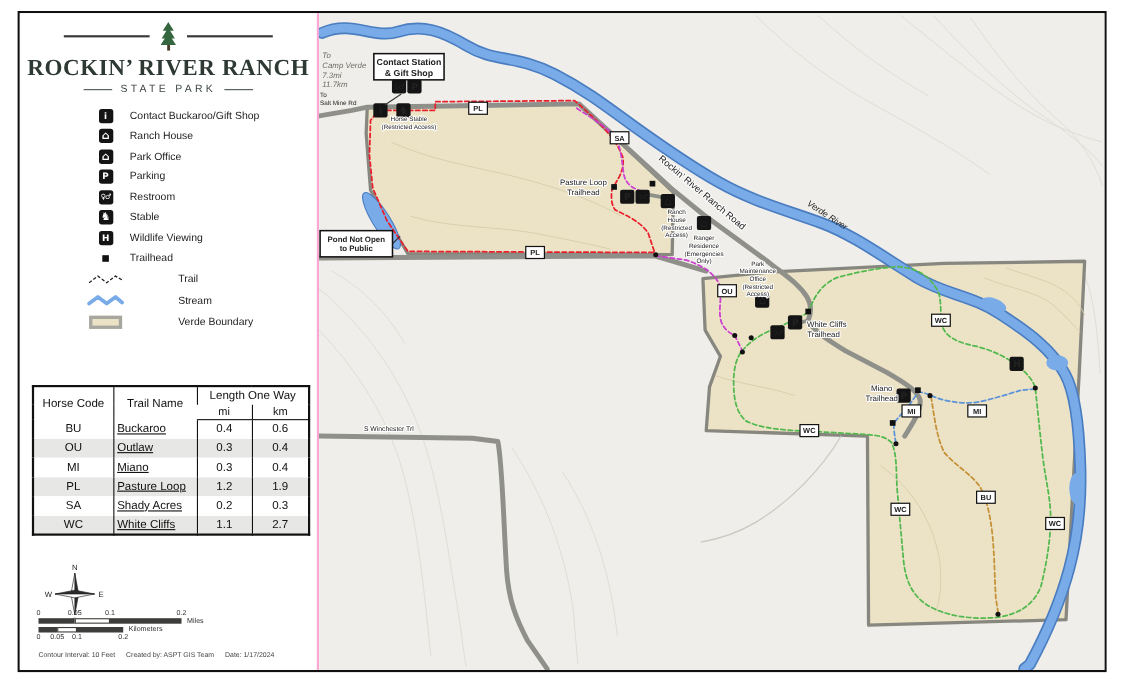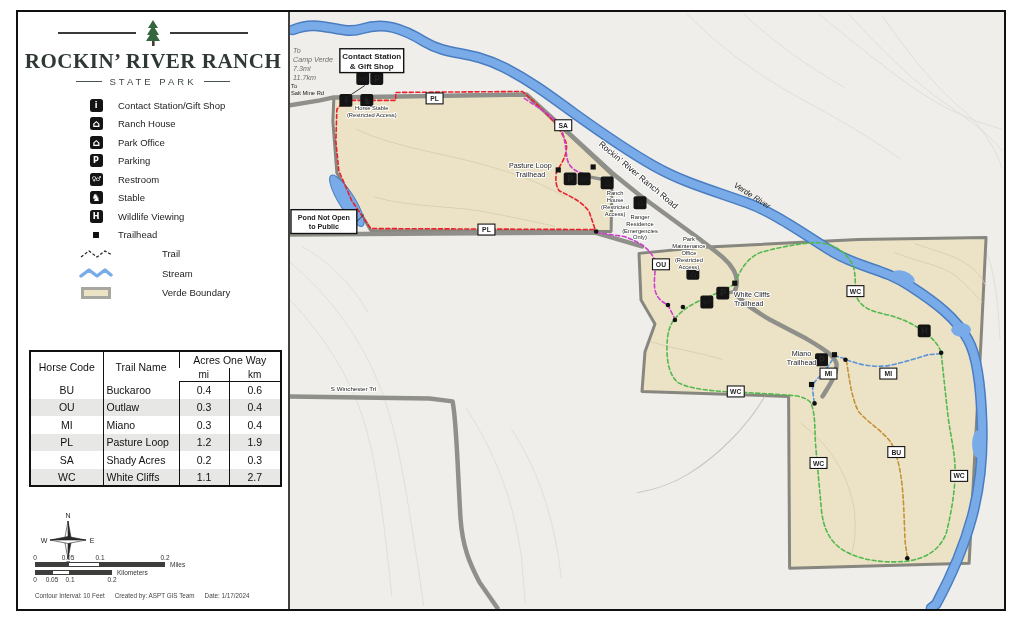--- a/index.html
+++ b/index.html
@@ -1,21 +1,21 @@
 <!DOCTYPE html>
 <html><head>
 <meta charset="utf-8">
 <style>
   * { box-sizing: border-box; margin: 0; padding: 0; }
   html,body { width:1024px; height:623px; background:#fff; overflow:hidden;
     font-family:"Liberation Sans","DejaVu Sans",sans-serif; }
   .frame { position:absolute; left:16px; top:10px; width:990px; height:601px;
     border:2px solid #101010; display:flex; background:#fff; }
   
-  .panel { position:relative; width:272px; min-width:272px; border-right:2px solid #404040; background:#fff; }
+  .panel { position:relative; width:272px; min-width:272px; border-right:2px solid #f9a8d4; background:#fff; }
   .title-block { position:absolute; top:6px; left:0; right:0; text-align:center; }
   .tree-row { display:flex; align-items:center; justify-content:center; gap:8px; height:30px; }
   .rule { width:78px; height:1.5px; background:#3a3a3a; }
   h1 { font-family:"Liberation Serif","DejaVu Serif",serif; font-size:21px; font-weight:bold;
        letter-spacing:0.5px; color:#2e3933; margin-top:1px; }
   .subtitle-row { display:flex; align-items:center; justify-content:center; gap:7px; margin-top:2px; }
   .srule { width:26px; height:1.2px; background:#4a544e; }
   h2 { font-size:9.5px; font-weight:normal; letter-spacing:3px; color:#3c463f; }
   .legend { position:absolute; top:84px; left:0; right:0; list-style:none; }
   .legend-row { display:flex; align-items:center; height:18.5px; padding-left:56px; }
@@ -30,21 +30,21 @@
   .dot { width:5px; height:5px; border-radius:50%; background:#111; }
   .sq { width:5.5px; height:5.5px; background:#111; }
   .swatch-boundary { width:30px; height:12px; background:#ece3c7; border:3px solid #a7a7a0; }
   
   .trail-table-wrap { position:absolute; top:338px; left:11px; }
   table { border-collapse:collapse; border:2px solid #111; font-size:10.5px; color:#111;
     table-layout:fixed; }
   th,td { border-left:1.2px solid #111; font-weight:normal; text-align:center; height:17px; }
   th:first-child, td:first-child { border-left:none; }
   thead tr:last-child th { border-bottom:1.4px solid #111; height:13px; font-size:10px; }
-  td.col-name { text-align:left; padding-left:3px; }
+  td.col-name { text-align:left; padding-left:3px;text-decoration:underline; }
   .w-code{width:73px}.w-name{width:76px}.w-mi{width:50px}.w-km{width:52px}
   tbody tr:nth-child(even){ background:#e7e7e5; }
   tbody td { height:17.5px; }
   
   .compass { position:absolute; left:20px; top:498px; }
   .compass text { font-size:7px; fill:#222; font-family:"Liberation Sans",sans-serif; }
   .scale { position:absolute; left:0; top:542px; width:272px; height:34px; font-size:6.5px; color:#333; }
   .scale .tick { position:absolute; transform:translateX(-50%); top:0; }
   .scale .tick.km { top:22px; }
   .bar-seg { position:absolute; height:5px; background:#3d3d3b; }
@@ -93,21 +93,21 @@
         <h2>STATE PARK</h2>
         <span class="srule"></span>
       </div>
     </div>
 
     <ul class="legend">
       <li class="legend-row">
         <span class="icon-cell">
             <span class="fac-icon">i</span>
           </span>
-        <span class="legend-label">Contact Station/Gift Shop</span>
+        <span class="legend-label">Contact Buckaroo/Gift Shop</span>
       </li>
       <li class="legend-row">
         <span class="icon-cell">
             <span class="fac-icon house-glyph">⌂</span>
           </span>
         <span class="legend-label">Ranch House</span>
       </li>
       <li class="legend-row">
         <span class="icon-cell">
             <span class="fac-icon house-glyph">⌂</span>
@@ -173,21 +173,21 @@
         <colgroup>
             <col class="w-code">
             <col class="w-name">
             <col class="w-mi">
             <col class="w-km">
           </colgroup>
         <thead>
           <tr>
             <th rowspan="2">Horse Code</th>
             <th rowspan="2">Trail Name</th>
-            <th colspan="2">Acres One Way</th>
+            <th colspan="2">Length One Way</th>
           </tr>
           <tr>
             <th>mi</th>
             <th>km</th>
           </tr>
         </thead>
         <tbody>
             <tr>
               <td class="col-code">BU</td>
               <td class="col-name">Buckaroo</td>

